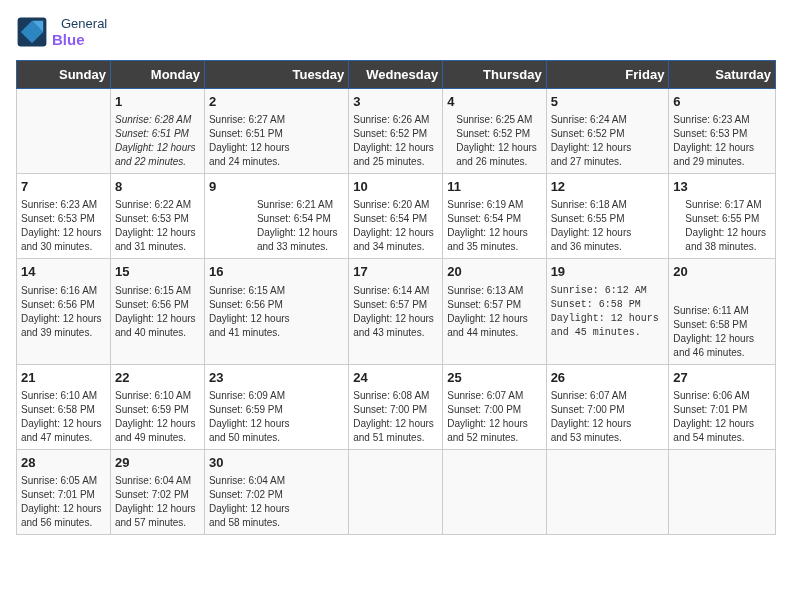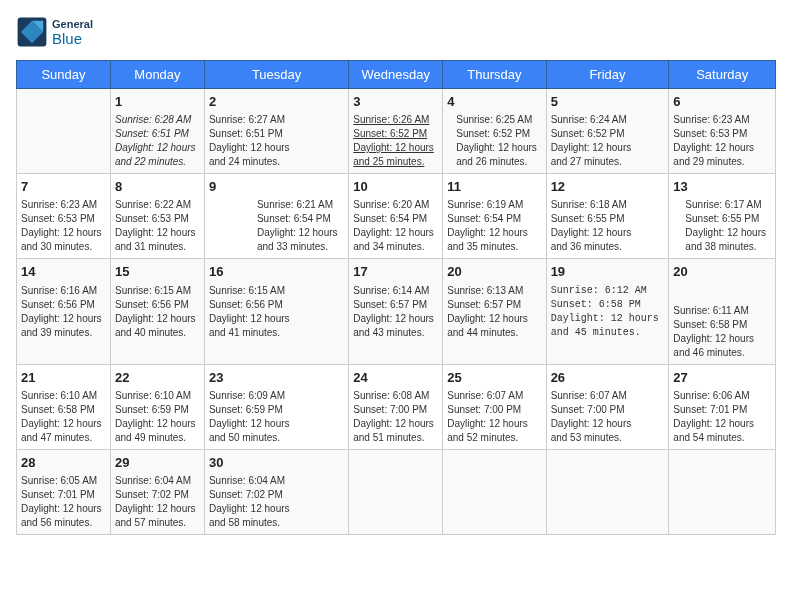--- a/index.html
+++ b/index.html
@@ -37,26 +37,26 @@
       font-size: 16px;
       font-weight: normal;
       color: #333;
     }
     table {
       width: 100%;
       border-collapse: collapse;
       font-size: 11px;
     }
     thead tr th {
-      background: #3b82f6;
+      background: #404040;
       color: #fff;
       padding: 6px 4px;
-      text-align: center;
+      text-align: right;
       font-size: 13px;
-      font-weight: normal;
+      font-weight: bold;
       border: 1px solid #2e5fa3;
     }
     tbody tr td {
       border: 1px solid #ccc;
       padding: 4px 4px;
       vertical-align: top;
       min-height: 70px;
       color: #222;
       line-height: 1.4;
     }
@@ -84,22 +84,22 @@
 <body>
 
 <div class="header">
   <div class="logo">
     <svg class="logo-icon" viewBox="0 0 40 40">
       <rect x="2" y="2" width="36" height="36" rx="4" fill="#1a3a5c"></rect>
       <polygon points="20,6 34,20 20,34 6,20" fill="#2e86c1"></polygon>
       <polygon points="20,6 34,6 34,20" fill="#4da6e0"></polygon>
     </svg>
     <div>
-      <div style="font-size:11px;font-weight:bold;color:#1a3a5c;">General</div>
-      <div style="font-size:15px;font-weight:normal;color:#0369a1;">Blue</div>
+      <div style="font-size:13px;font-weight:normal;color:#1a3a5c;margin-left:9px;">General</div>
+      <div style="font-size:15px;font-weight:bold;color:#8b5cf6;">Blue</div>
     </div>
   </div>
   <div class="title-block">
     <h1></h1>
     <h2></h2>
   </div>
 </div>
 
 <table>
   <thead>
@@ -125,21 +125,21 @@
         </td>
         <td>
           <span class="day-num">2</span>
           <div class="day-info" style="white-space: pre-line;">Sunrise: 6:27 AM
 Sunset: 6:51 PM
 Daylight: 12 hours
 and 24 minutes.</div>
         </td>
         <td>
           <span class="day-num">3</span>
-          <div class="day-info" style="white-space: pre-line; text-decoration: underline;">Sunrise: 6:26 AM
+          <div class="day-info" style="white-space: pre-line;">Sunrise: 6:26 AM
 Sunset: 6:52 PM
 Daylight: 12 hours
 and 25 minutes.</div>
         </td>
         <td>
           <span class="day-num">4</span>
           <div class="day-info" style="white-space: pre-line; margin-left: 9px;">Sunrise: 6:25 AM
 Sunset: 6:52 PM
 Daylight: 12 hours
 and 26 minutes.</div>

